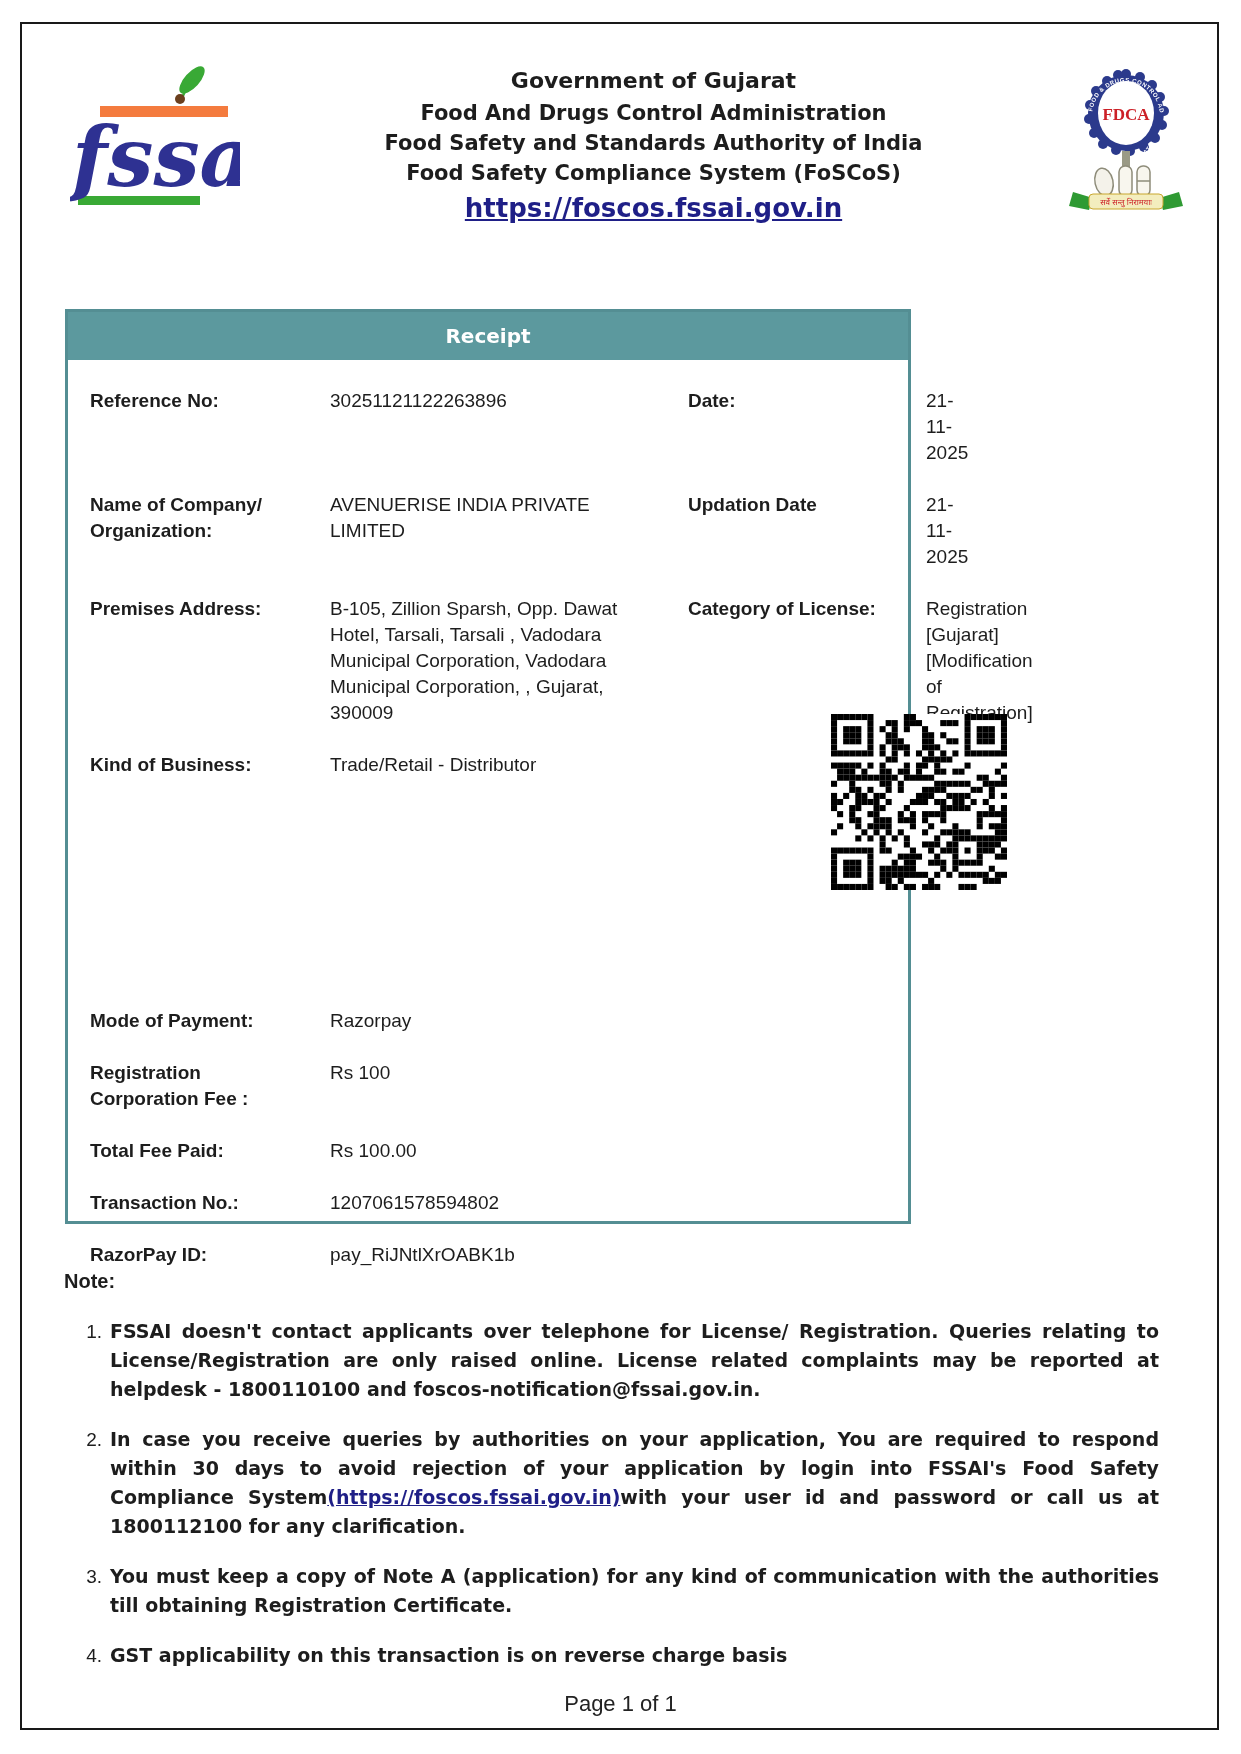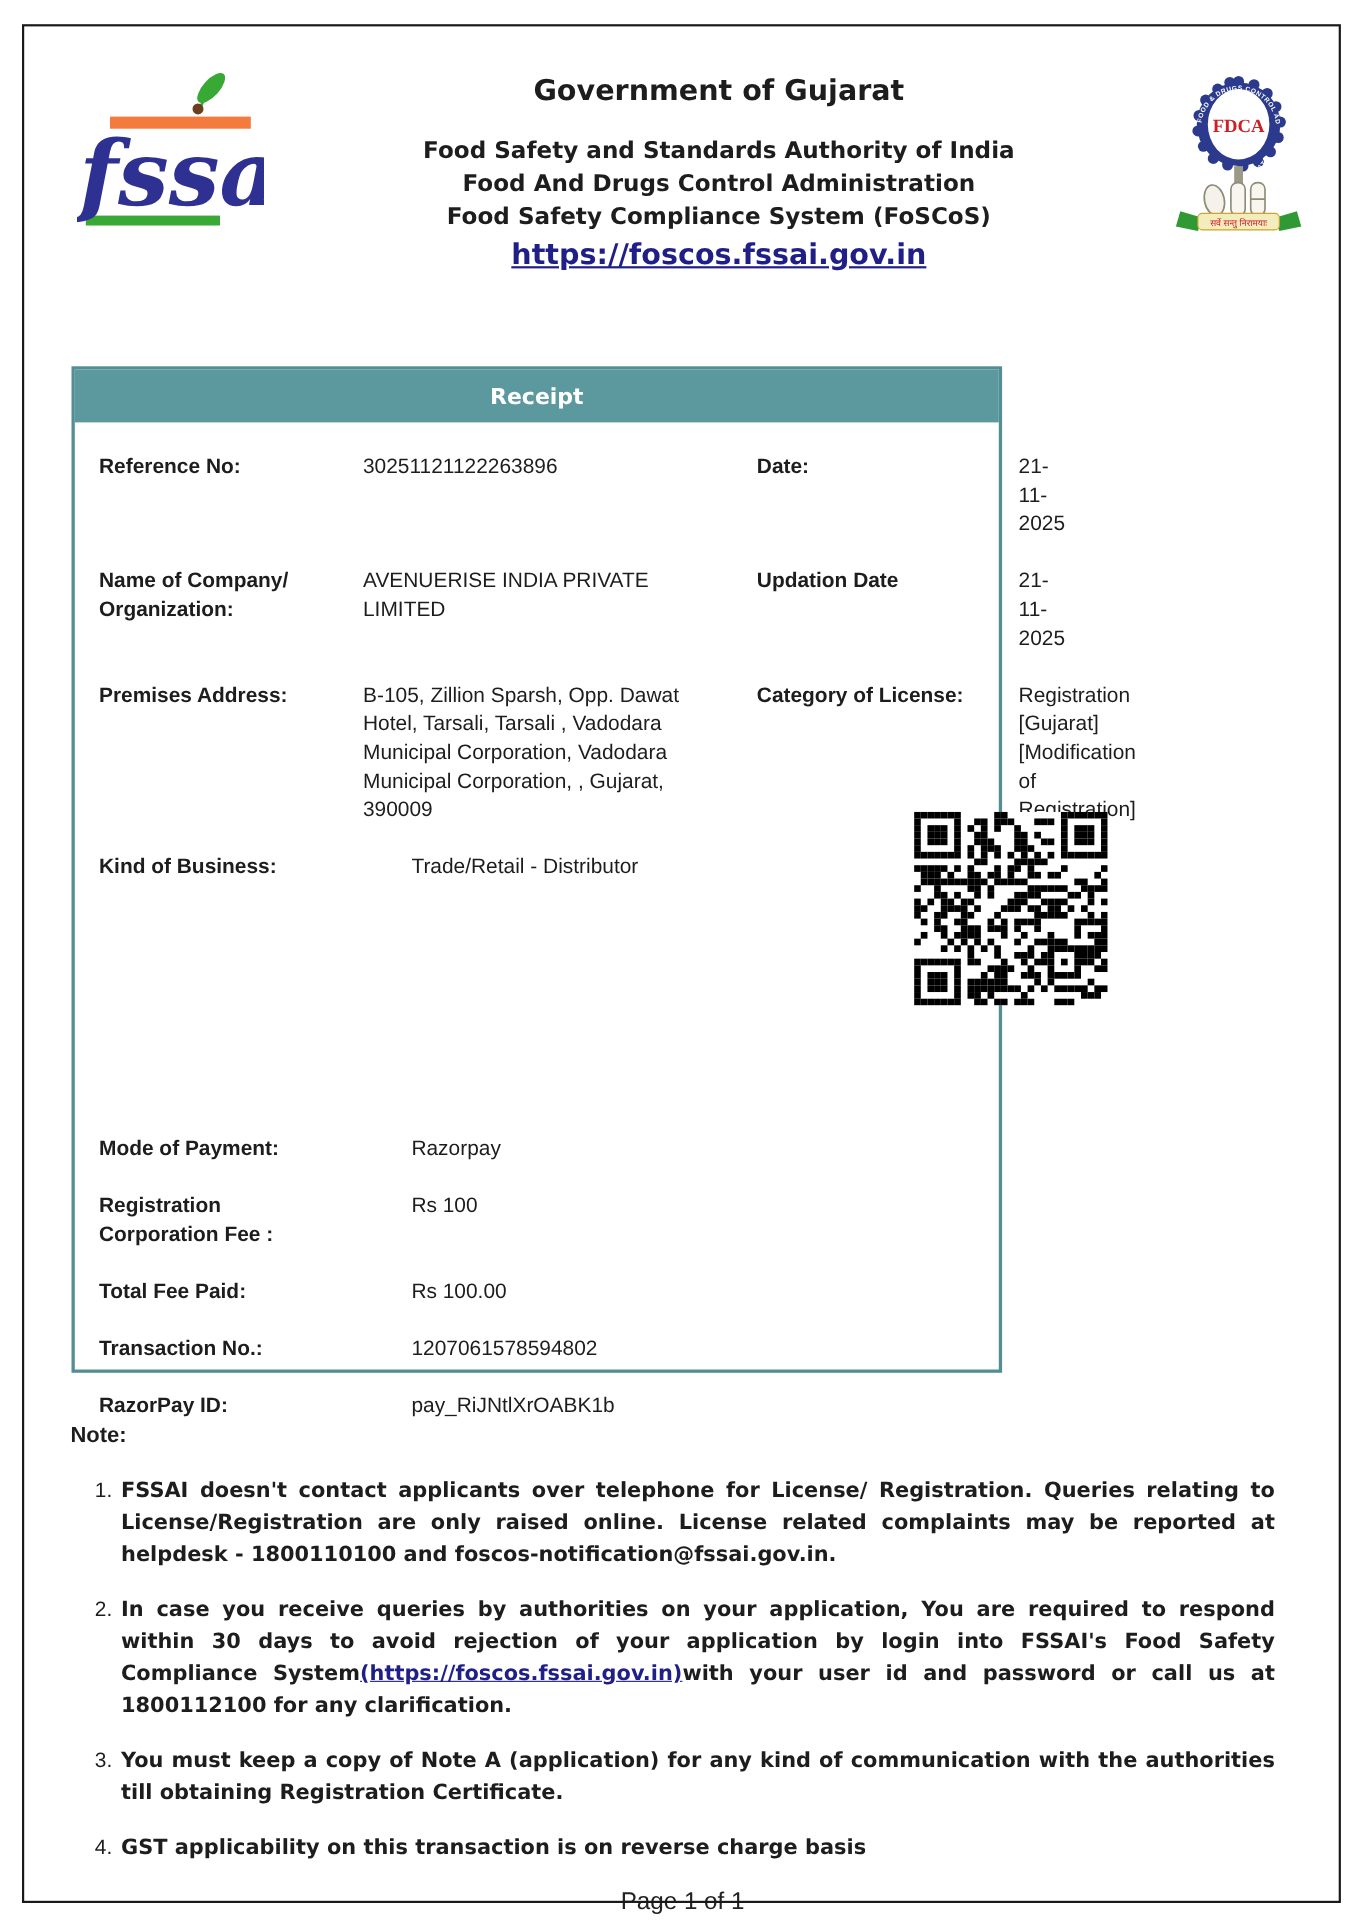--- a/index.html
+++ b/index.html
@@ -19,38 +19,38 @@
     overflow:hidden;
   }
   .page-border{
     position:absolute;left:20px;top:22px;width:1199px;height:1708px;
     border:2px solid #191919;box-sizing:border-box;pointer-events:none;
   }
   
   .header{display:flex;align-items:flex-start;padding:54px 56px 0 70px;}
   .logo-fssai{flex:0 0 170px;height:165px;}
   .header-center{flex:1;text-align:center;padding-top:14px;font-family:"DejaVu Sans",sans-serif;}
-  .h-title{font-size:26px;font-weight:bold;margin-bottom:27px;}
+  .h-title{font-size:22px;font-weight:bold;margin-bottom:8px;}
   .h-sub{font-size:21px;font-weight:bold;margin-bottom:6px;}
   .h-link{display:inline-block;font-size:26px;font-weight:bold;color:var(--link-navy);
     text-decoration:underline;margin-top:2px;}
   .logo-fdca{flex:0 0 118px;height:160px;}
   
   .receipt{
     margin:86px 0 0 65px;width:846px;height:915px;box-sizing:border-box;
     border:3px solid #548e93;position:relative;background:#fff;
   }
   .receipt-header{
     height:48px;background:var(--accent-teal);color:#ffffff;
     display:flex;align-items:center;justify-content:center;
     font-weight:bold;font-size:20px;font-family:"DejaVu Sans",sans-serif;
   }
   .r-body{padding:28px 8px 0 22px;font-size:19px;line-height:26px;}
   .pair-row{display:grid;grid-template-columns:240px 358px 238px 1fr;margin-bottom:26px;}
-  .single-row{display:grid;grid-template-columns:240px 1fr;margin-bottom:26px;gap:44px;}
+  .single-row{display:grid;grid-template-columns:240px 1fr;margin-bottom:26px;}
   .r-label{font-weight:bold;padding-right:26px;}
   .v1{padding-right:28px;}
   .v2{padding-right:6px;}
   .qr-wrap{position:absolute;left:763px;top:402px;width:176px;height:176px;}
   .qr-spacer{height:204px;}
   
   .notes{margin:46px 82px 0 64px;font-family:"DejaVu Sans",sans-serif;}
   .notes-heading{font-weight:bold;font-size:20px;margin-bottom:24px;font-family:"Liberation Sans",sans-serif;}
   .note-item{display:grid;grid-template-columns:46px 1fr;margin-bottom:21px;
     font-size:19px;line-height:29px;font-weight:bold;}
@@ -75,22 +75,22 @@
         <ellipse cx="122" cy="26" rx="17" ry="7.5" fill="var(--fssai-green)" transform="rotate(-48 122 26)"></ellipse>
         <path d="M112 44 Q116 34 124 25" stroke="var(--fssai-green)" stroke-width="2.5" fill="none"></path>
         <circle cx="110" cy="45" r="5" fill="#6b3f1e"></circle>
       </g>
       <text x="2" y="132" font-family="DejaVu Serif, serif" font-style="italic" font-weight="bold" font-size="82"><tspan fill="var(--fssai-blue)">fssa</tspan><tspan fill="var(--fssai-orange)">i</tspan></text>
     </svg>
   </div>
 
   <div class="header-center">
     <div class="h-title">Government of Gujarat</div>
+    <div class="h-sub">Food And Drugs Control Administration</div>
     <div class="h-sub">Food Safety and Standards Authority of India</div>
-    <div class="h-sub">Food And Drugs Control Administration</div>
     <div class="h-sub">Food Safety Compliance System (FoSCoS)</div>
     <a class="h-link" href="#">https://foscos.fssai.gov.in</a>
   </div>
 
   <div class="logo-fdca">
     <svg width="118" height="160" viewBox="0 0 118 160">
       <defs>
         <path id="arcTop" d="M 25 62 A 34 34 0 1 1 93 62"></path>
         <path id="arcBot" d="M 29 78 A 30 30 0 0 0 89 78"></path>
       </defs>

